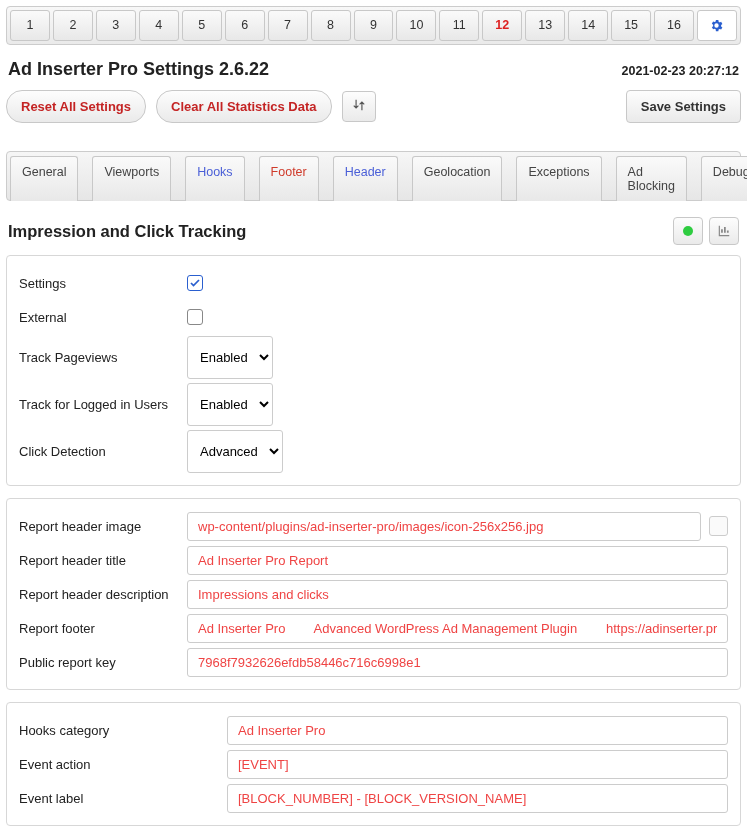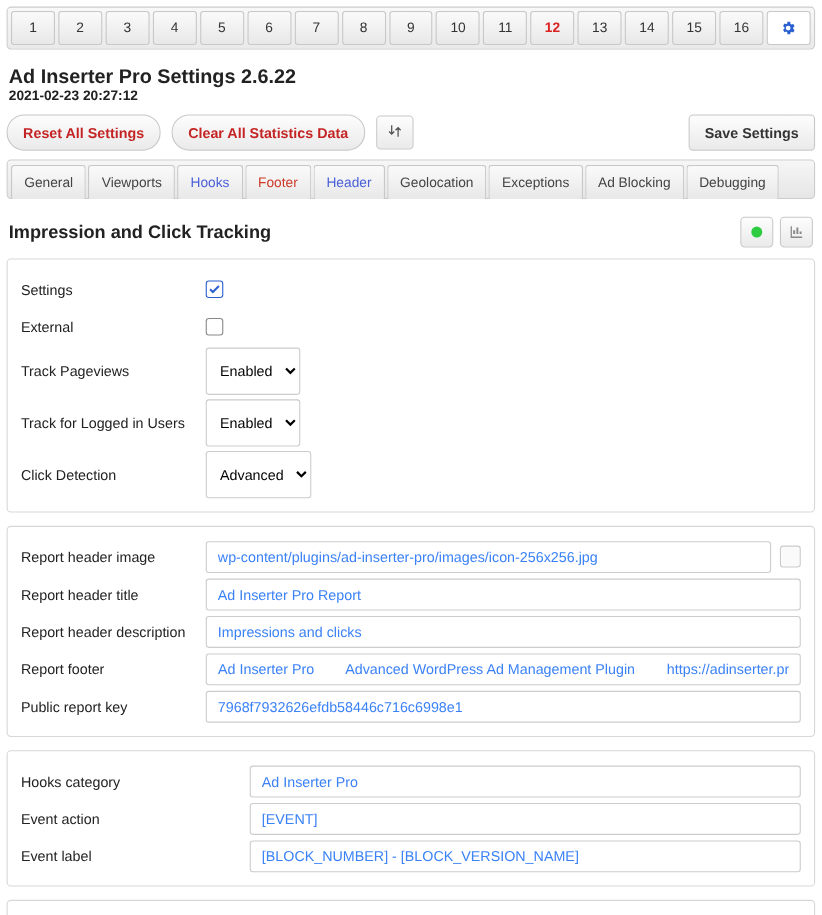--- a/index.html
+++ b/index.html
@@ -26,21 +26,21 @@
     border: 1px solid #c8c8c8;
     border-radius: 3px;
     background: linear-gradient(#fafafa,#e8e8e8);
     font-size: 12.5px;
     color: #333;
     cursor: pointer;
   }
   .block-tab.highlight { color: #d22; font-weight: 600; }
   .block-tab.icon-tab { background: #fff; }
   .block-tab.icon-tab svg { vertical-align: middle; }
-  .title-row { display: flex; justify-content: space-between; align-items: baseline; margin: 14px 2px 10px; flex-direction: column; }
+  .title-row { display: flex; justify-content: space-between; align-items: baseline; margin: 14px 2px 10px; }
   .title-row h1 { font-size: 18px; font-weight: 700; }
   .timestamp { font-size: 12.5px; font-weight: 700; color: #222; }
   .button-row { display: flex; align-items: center; gap: 10px; }
   .btn {
     border: 1px solid #c8c8c8;
     border-radius: 4px;
     background: linear-gradient(#fdfdfd,#eaeaea);
     padding: 8px 14px;
     font-size: 13px;
     cursor: pointer;
@@ -49,22 +49,22 @@
   }
   .btn.danger { color: #c42424; border-radius: 16px; }
   .btn.icon-btn { padding: 6px 9px; }
   .spacer { flex: 1; }
   .sub-tabs {
     display: flex;
     border: 1px solid #ccc;
     border-radius: 4px;
     background: linear-gradient(#f6f6f6,#e6e6e6);
     padding: 3px 3px 0 3px;
-    margin-top: 8px;
-    gap: 2px;
+    margin-top: 28px;
+    gap: 14px;
   }
   .sub-tab {
     padding: 8px 11px;
     border: 1px solid transparent;
     border-bottom: none;
     border-top-left-radius: 3px;
     border-top-right-radius: 3px;
     font-size: 12.5px;
     color: #444;
     cursor: pointer;
@@ -117,21 +117,21 @@
     font-size: 13px;
     background: #fff;
     cursor: pointer;
   }
   .text-input {
     border: 1px solid #ccc;
     border-radius: 3px;
     padding: 6px 10px;
     font-size: 13px;
     width: 100%;
-    color: #3b82f6;
+    color: #ef4444;
     background:#fff;
   }
   .full-grow { flex: 1; display:flex; align-items:center; gap:8px; }
   .sq-placeholder {
     width: 20px; height: 20px; border:1px solid #ccc; border-radius:3px; background:#fafafa;
   }
 </style>
 </head>
 <body>
 

